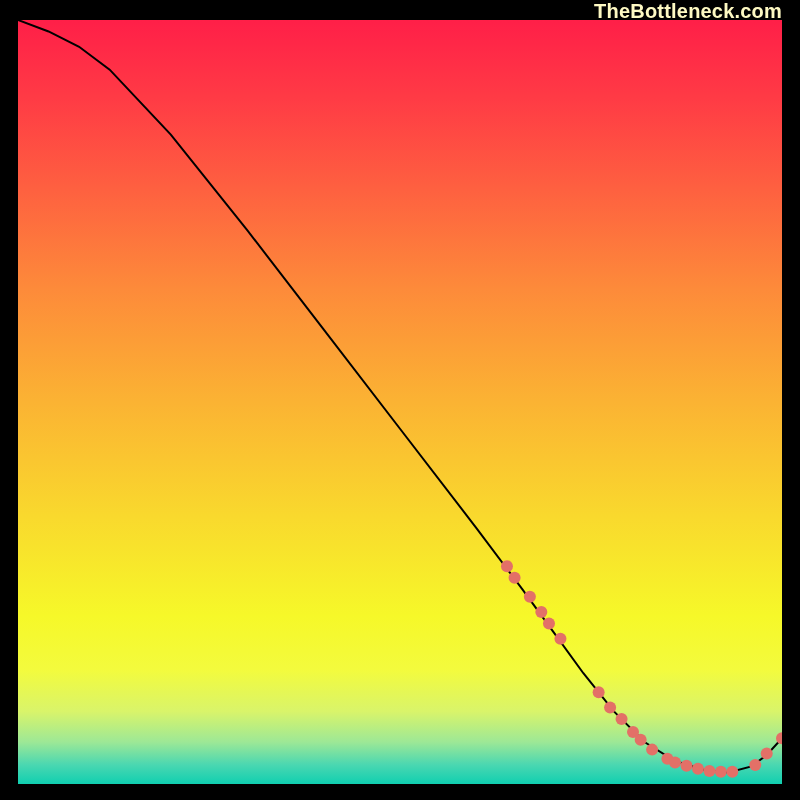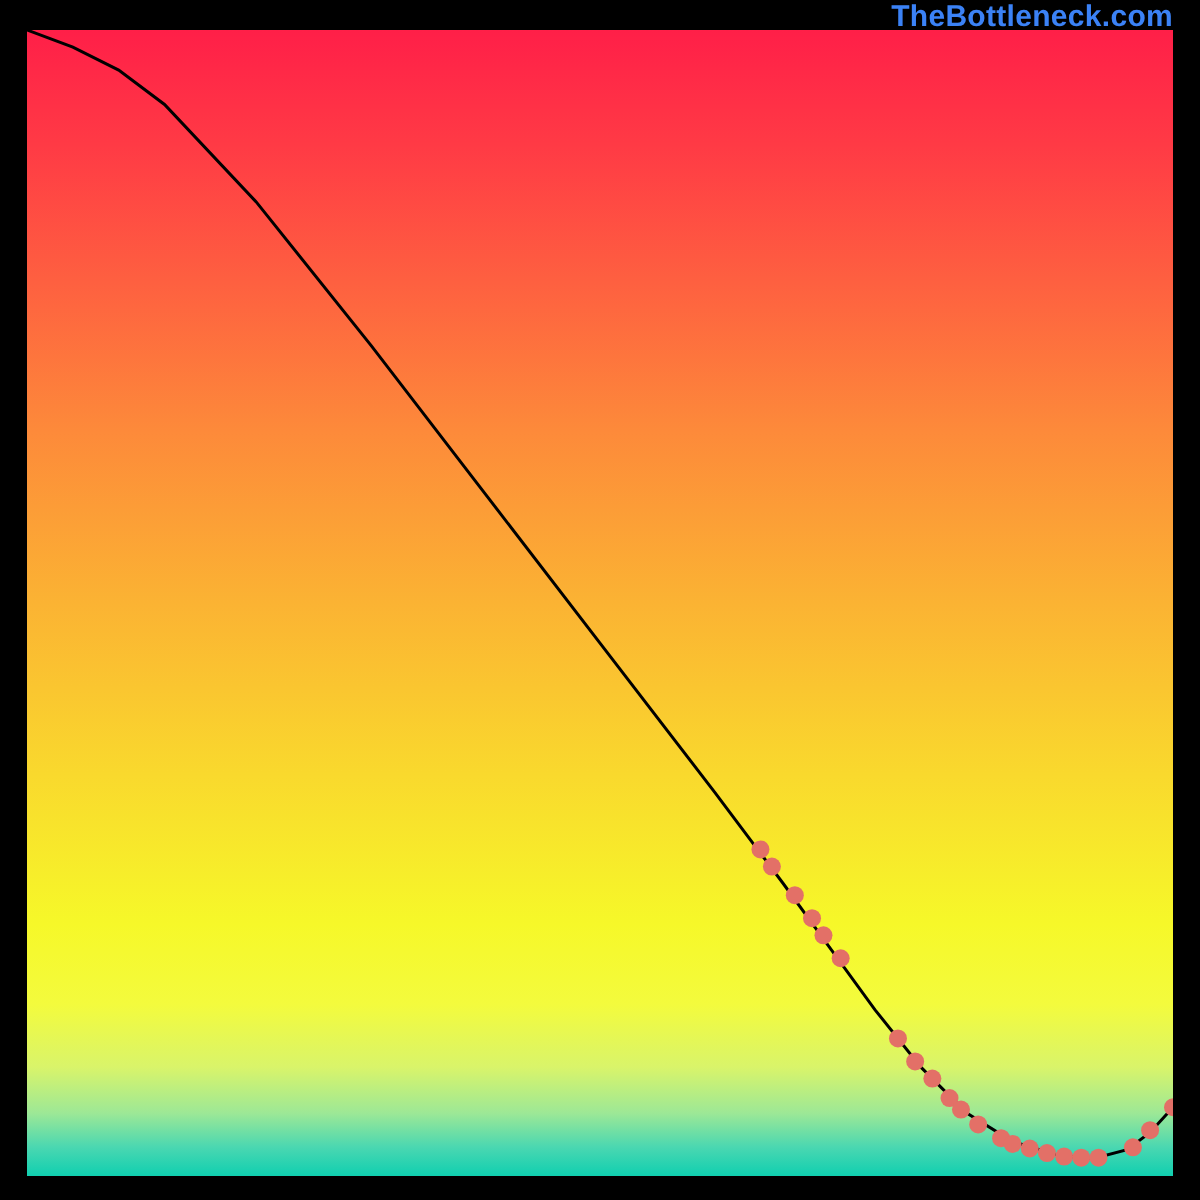--- a/index.html
+++ b/index.html
@@ -22,21 +22,21 @@
     width: 764px;
     height: 764px;
   }
   .watermark {
     position: absolute;
     top: 0px;
     right: 18px;
     font-family: Arial, Helvetica, sans-serif;
     font-size: 20px;
     font-weight: 600;
-    color: #3b82f6;
+    color: #fef9c3;
     letter-spacing: 0.2px;
     user-select: none;
   }
   svg { display: block; }
 </style>
 </head>
 <body>
 
 <div class="stage">
   <div class="plot">

